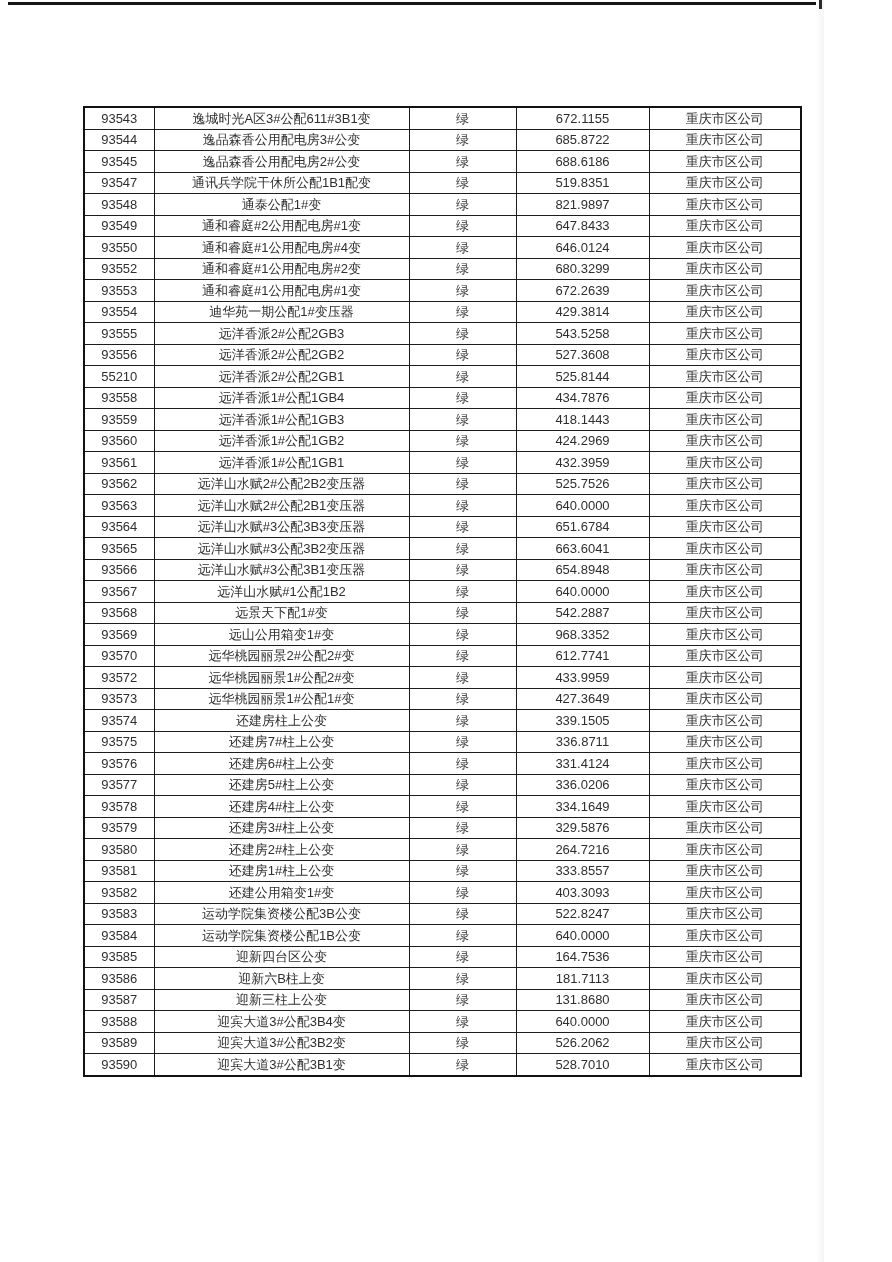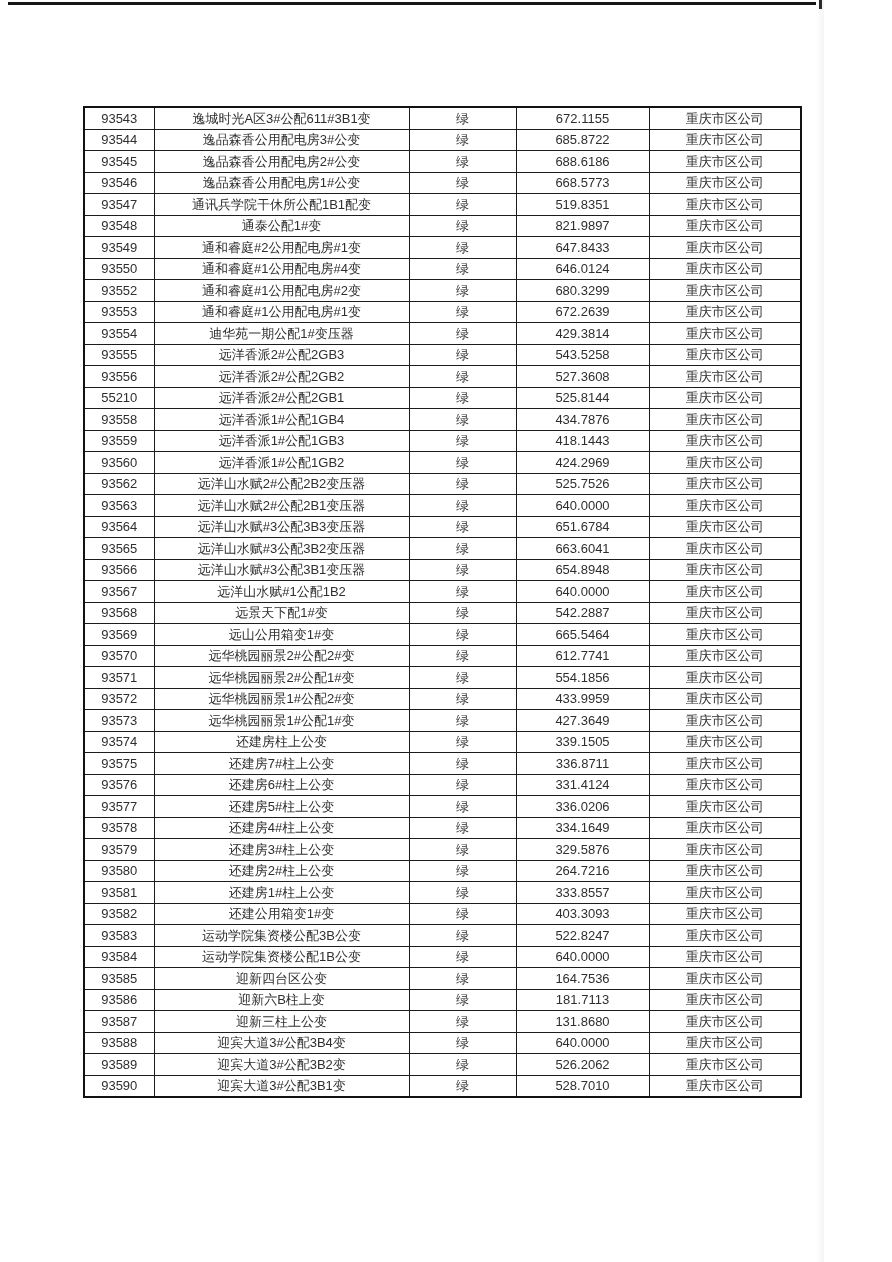--- a/index.html
+++ b/index.html
@@ -100,27 +100,20 @@
           <td>重庆市区公司</td>
         </tr>
         <tr>
           <td>93545</td>
           <td>逸品森香公用配电房2#公变</td>
           <td>绿</td>
           <td>688.6186</td>
           <td>重庆市区公司</td>
         </tr>
         <tr>
-          <td>93546</td>
-          <td>逸品森香公用配电房1#公变</td>
-          <td>绿</td>
-          <td>668.5773</td>
-          <td>重庆市区公司</td>
-        </tr>
-        <tr>
           <td>93547</td>
           <td>通讯兵学院干休所公配1B1配变</td>
           <td>绿</td>
           <td>519.8351</td>
           <td>重庆市区公司</td>
         </tr>
         <tr>
           <td>93548</td>
           <td>通泰公配1#变</td>
           <td>绿</td>
@@ -198,20 +191,27 @@
           <td>重庆市区公司</td>
         </tr>
         <tr>
           <td>93560</td>
           <td>远洋香派1#公配1GB2</td>
           <td>绿</td>
           <td>424.2969</td>
           <td>重庆市区公司</td>
         </tr>
         <tr>
+          <td>93561</td>
+          <td>远洋香派1#公配1GB1</td>
+          <td>绿</td>
+          <td>432.3959</td>
+          <td>重庆市区公司</td>
+        </tr>
+        <tr>
           <td>93562</td>
           <td>远洋山水赋2#公配2B2变压器</td>
           <td>绿</td>
           <td>525.7526</td>
           <td>重庆市区公司</td>
         </tr>
         <tr>
           <td>93563</td>
           <td>远洋山水赋2#公配2B1变压器</td>
           <td>绿</td>
@@ -250,35 +250,28 @@
           <td>93568</td>
           <td>远景天下配1#变</td>
           <td>绿</td>
           <td>542.2887</td>
           <td>重庆市区公司</td>
         </tr>
         <tr>
           <td>93569</td>
           <td>远山公用箱变1#变</td>
           <td>绿</td>
-          <td>665.5464</td>
+          <td>968.3352</td>
           <td>重庆市区公司</td>
         </tr>
         <tr>
           <td>93570</td>
           <td>远华桃园丽景2#公配2#变</td>
           <td>绿</td>
           <td>612.7741</td>
-          <td>重庆市区公司</td>
-        </tr>
-        <tr>
-          <td>93571</td>
-          <td>远华桃园丽景2#公配1#变</td>
-          <td>绿</td>
-          <td>554.1856</td>
           <td>重庆市区公司</td>
         </tr>
         <tr>
           <td>93572</td>
           <td>远华桃园丽景1#公配2#变</td>
           <td>绿</td>
           <td>433.9959</td>
           <td>重庆市区公司</td>
         </tr>
         <tr>

